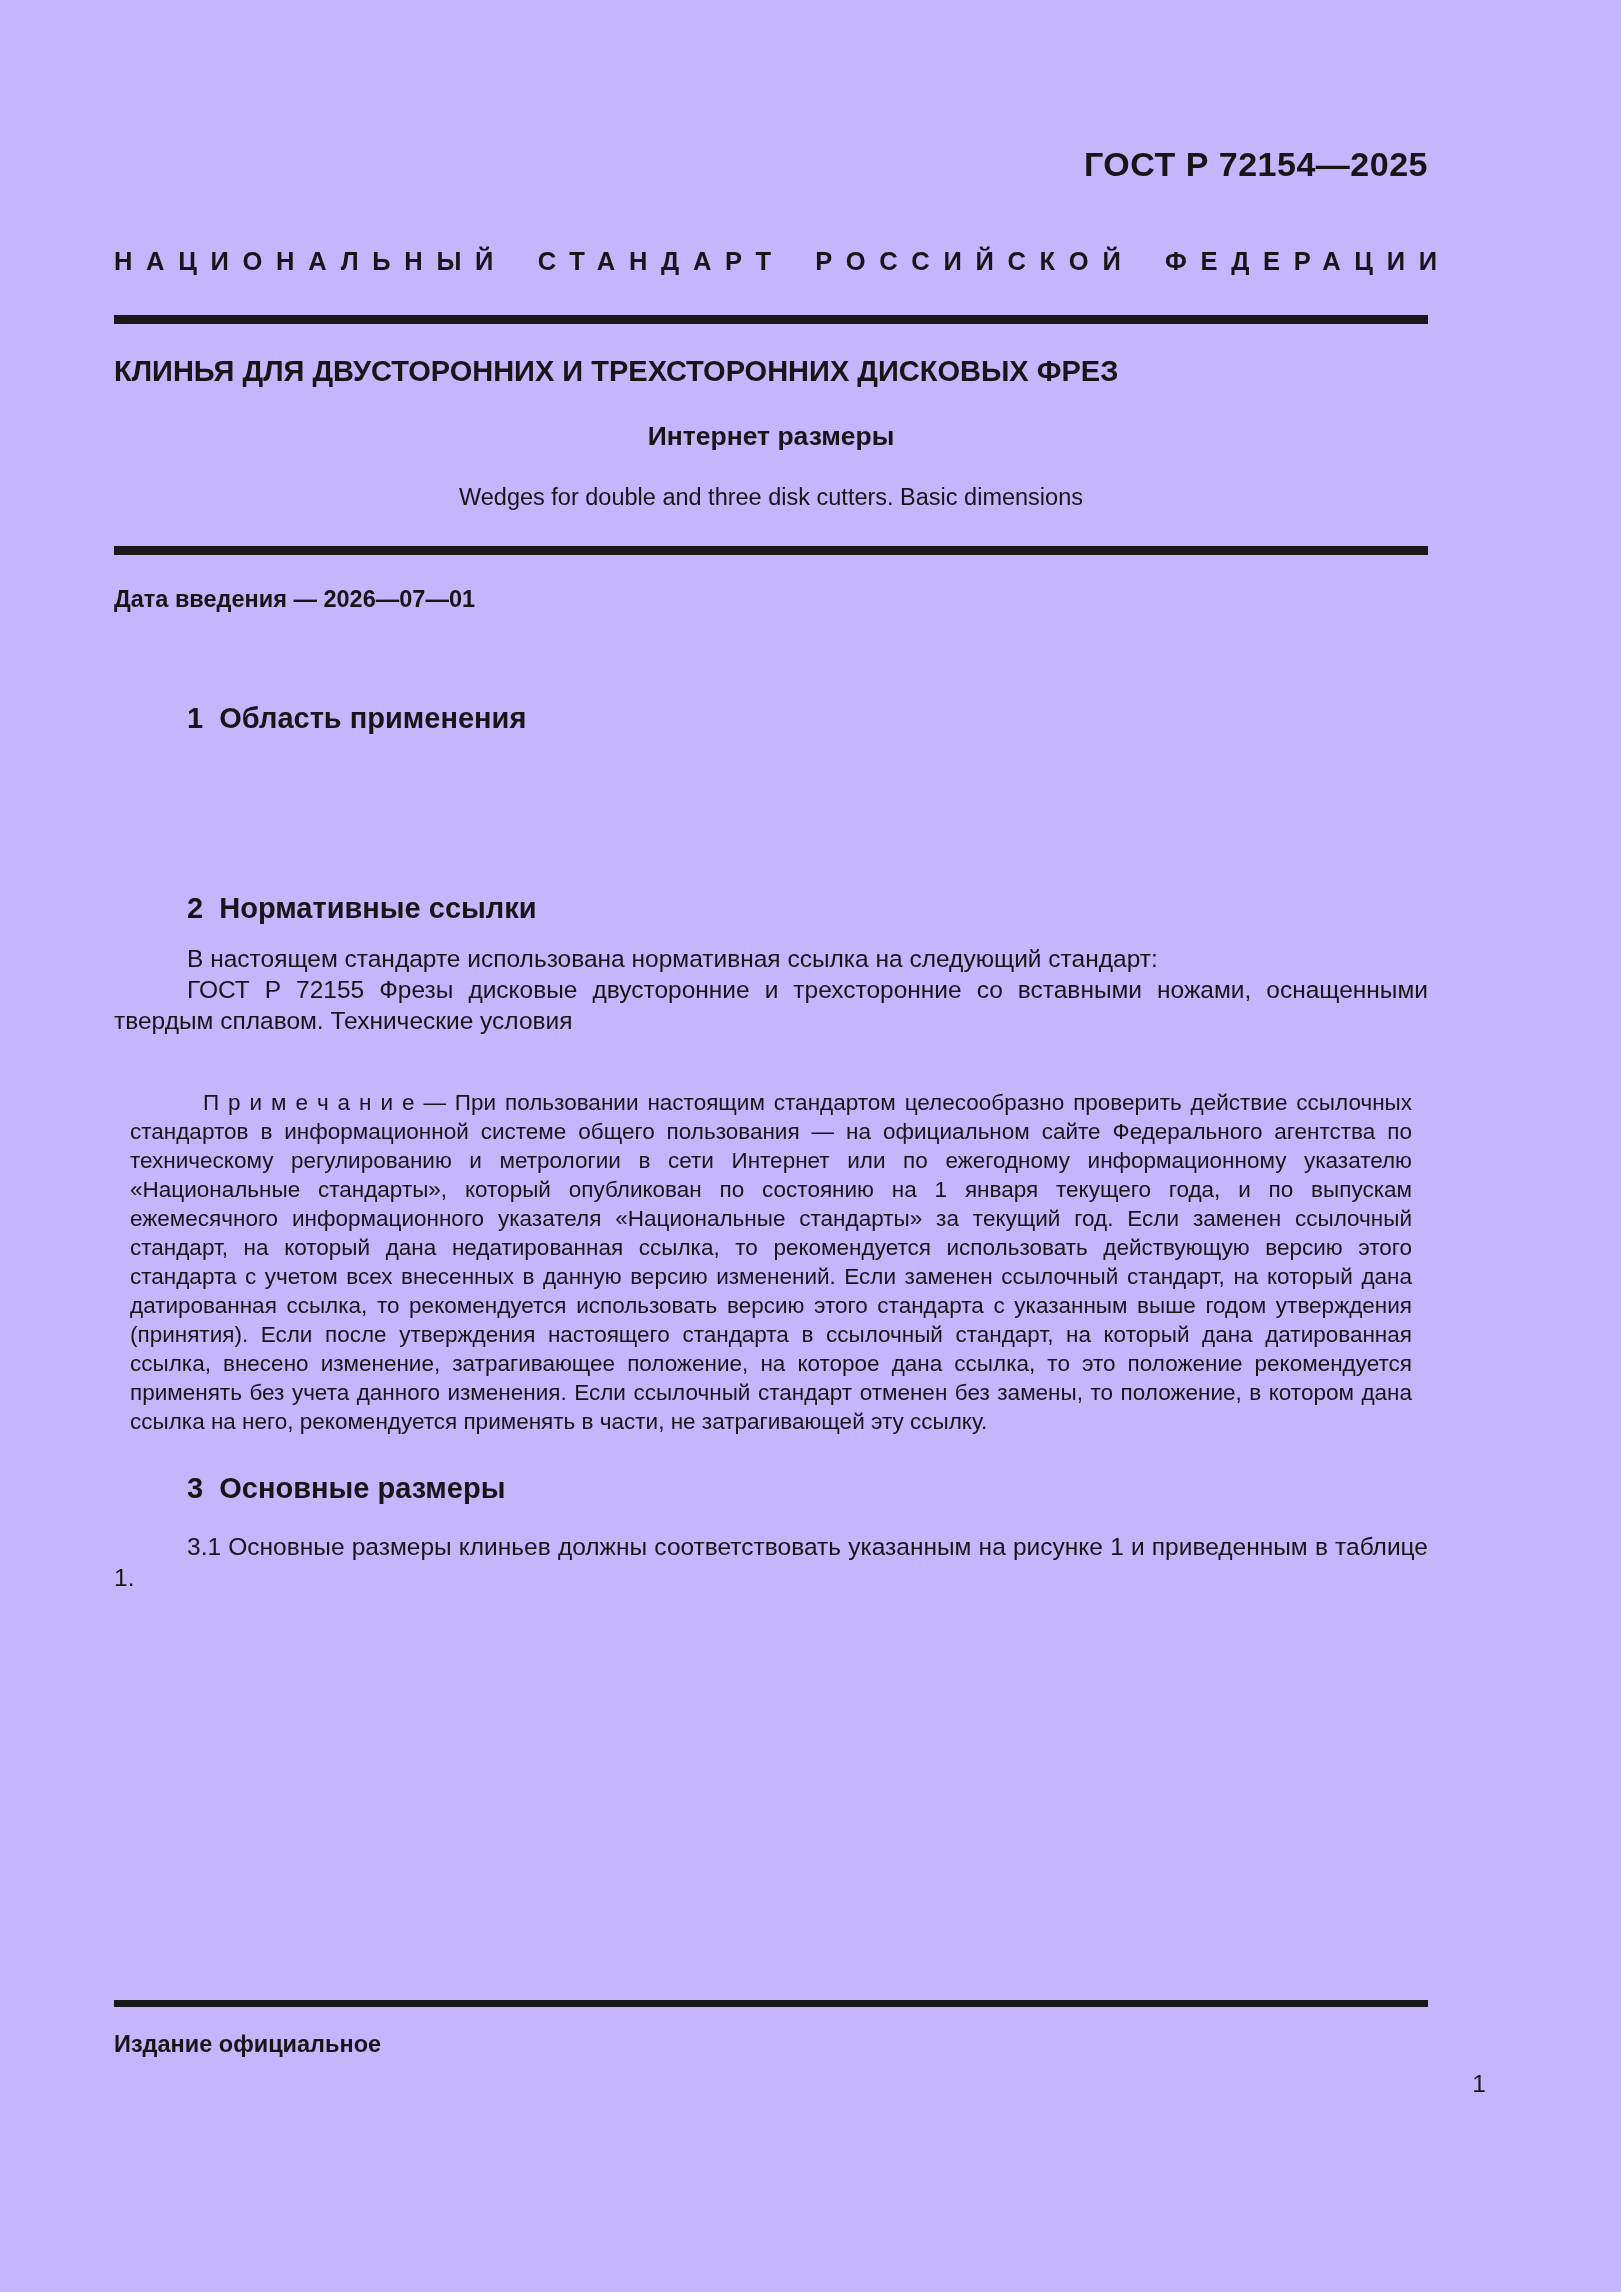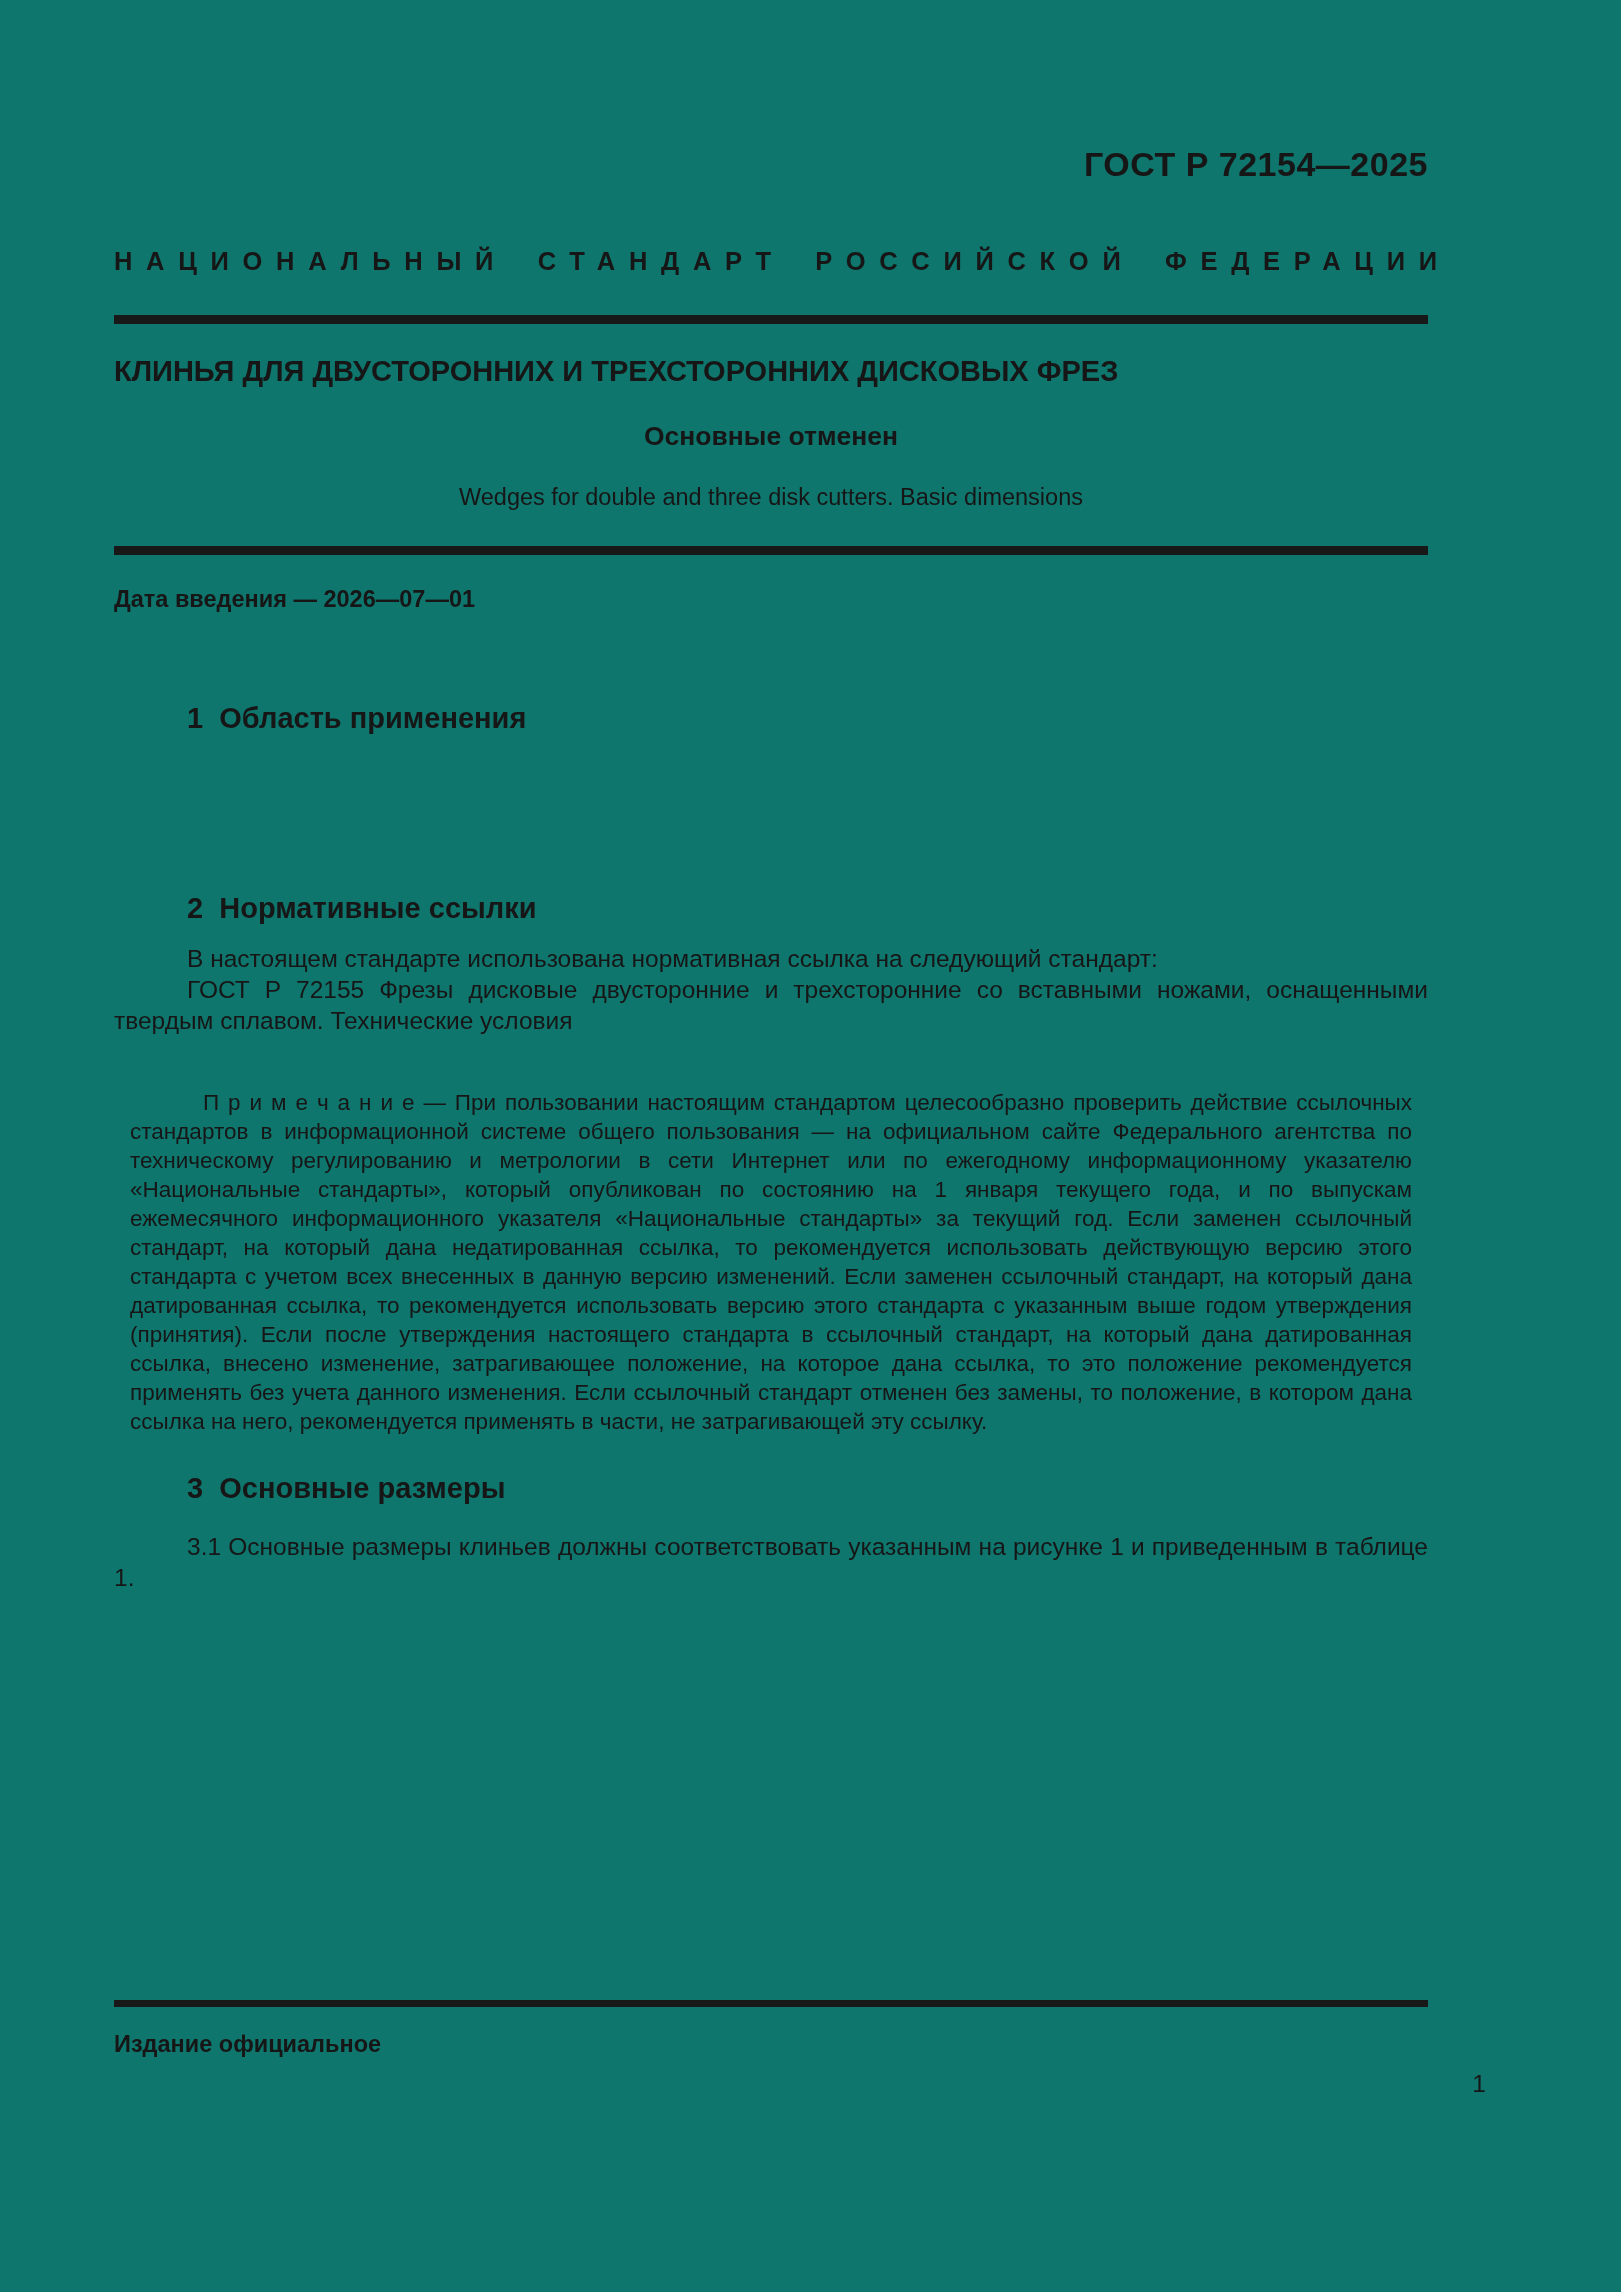--- a/index.html
+++ b/index.html
@@ -4,21 +4,21 @@
 <style>
   html, body {
     margin: 0;
     padding: 0;
     background: #ffffff;
   }
   .page {
     position: relative;
     width: 1621px;
     height: 2293px;
-    background: #0f766e;
+    background: #c4b5fd;
     font-family: "Liberation Sans", "DejaVu Sans", sans-serif;
     color: #161616;
     overflow: hidden;
   }
   .content-abs {
     position: absolute;
     left: 114px;
     width: 1314px;
   }
   .doc-code {
@@ -133,21 +133,21 @@
 <div class="page">
 
   <div class="content-abs doc-code">ГОСТ Р 72154—2025</div>
 
   <div class="content-abs natl-heading">НАЦИОНАЛЬНЫЙ СТАНДАРТ РОССИЙСКОЙ ФЕДЕРАЦИИ</div>
 
   <div class="rule rule-top"></div>
 
   <div class="content-abs doc-title">КЛИНЬЯ ДЛЯ ДВУСТОРОННИХ И ТРЕХСТОРОННИХ ДИСКОВЫХ ФРЕЗ</div>
 
-  <div class="content-abs doc-subtitle">Основные отменен</div>
+  <div class="content-abs doc-subtitle">Интернет размеры</div>
 
   <div class="content-abs doc-title-en">Wedges for double and three disk cutters. Basic dimensions</div>
 
   <div class="rule rule-title"></div>
 
   <div class="content-abs effective-date">Дата введения — 2026—07—01</div>
 
   <div class="section-heading h-s1">1  Область применения</div>
 
   <div class="section-heading h-s2">2  Нормативные ссылки</div>

